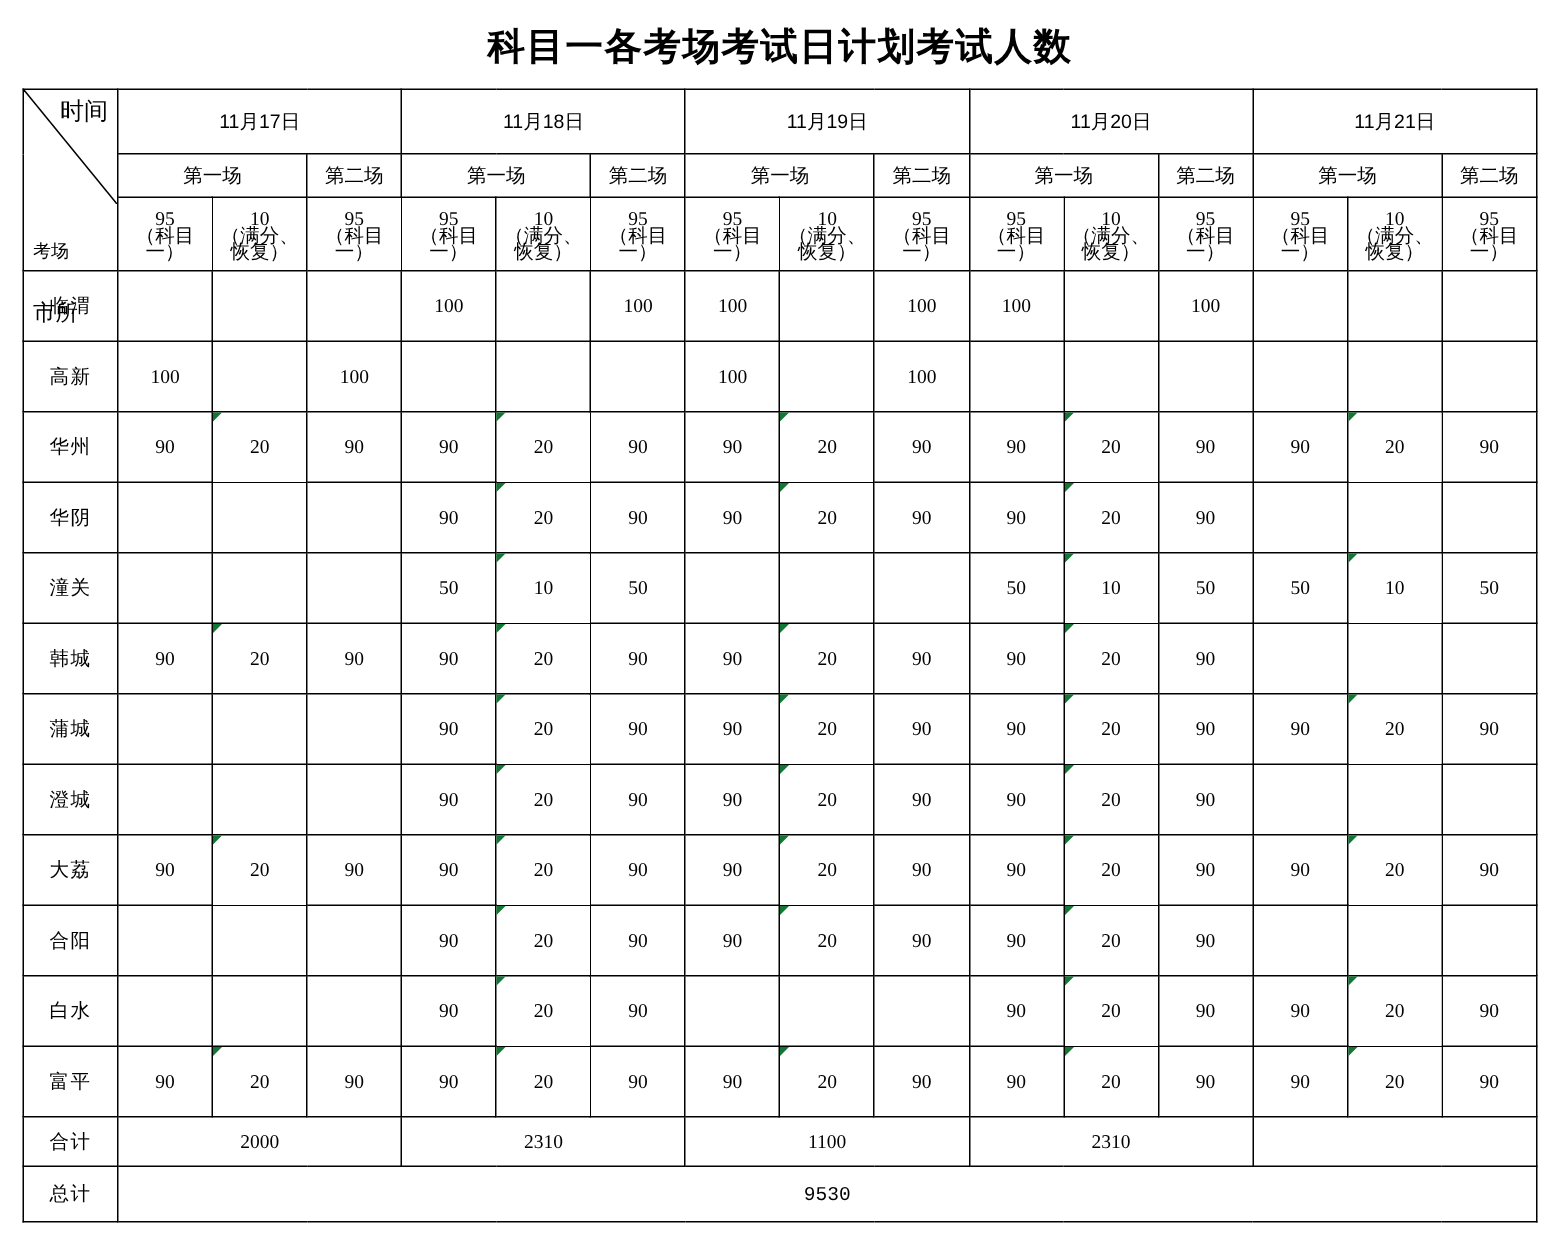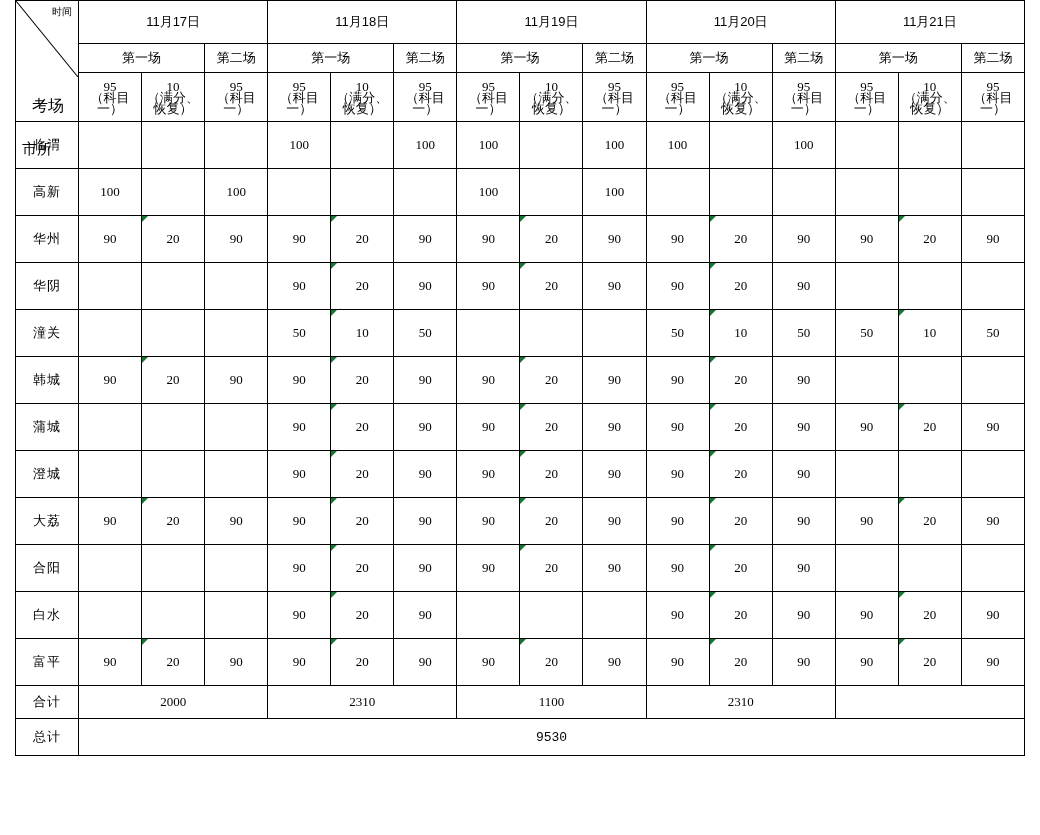--- a/index.html
+++ b/index.html
@@ -50,28 +50,27 @@
     padding: 0;
   }
   .corner .diag {
     position: absolute;
     left: 0; top: 0; right: 0; bottom: 0;
   }
   .corner .lbl-time {
     position: absolute;
     top: 4px;
     right: 6px;
-    font-size: 10px;
+    font-size: 16px;
   }
   .corner .lbl-site {
     position: absolute;
     bottom: 4px;
     left: 6px;
-    font-size: 16px;
-    margin-left: 10px;
+    font-size: 12px;
   }
   .daycell {
     height: 42px;
     font-size: 16px;
     font-family: Liberation Sans, sans-serif;
   }
   .sessioncell {
     height: 28px;
     font-size: 14px;
     font-family: Liberation Mono, monospace;
@@ -125,20 +124,21 @@
     top: 0;
     border-top: 6px solid #117733;
     border-right: 6px solid transparent;
   }
 </style>
 </head>
 <body>
 
 <div class="page">
 
+  <div class="title">科目一各考场考试日计划考试人数</div>
 
   <table class="sheet">
     <colgroup>
       <col style="width:62px">
       <col style="width:62px">
         <col style="width:62px">
         <col style="width:62px">
       <col style="width:62px">
         <col style="width:62px">
         <col style="width:62px">

